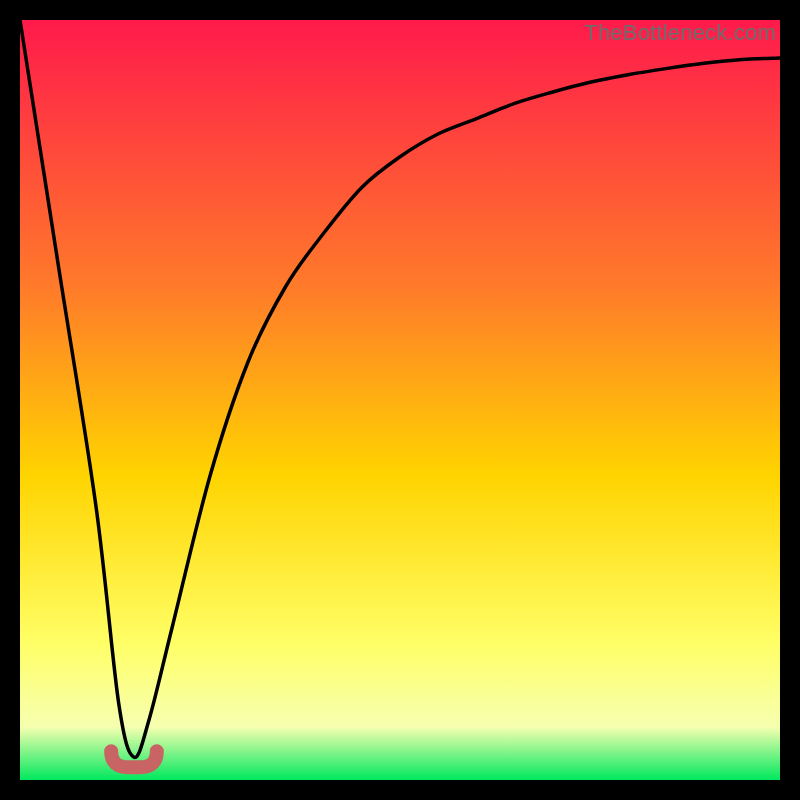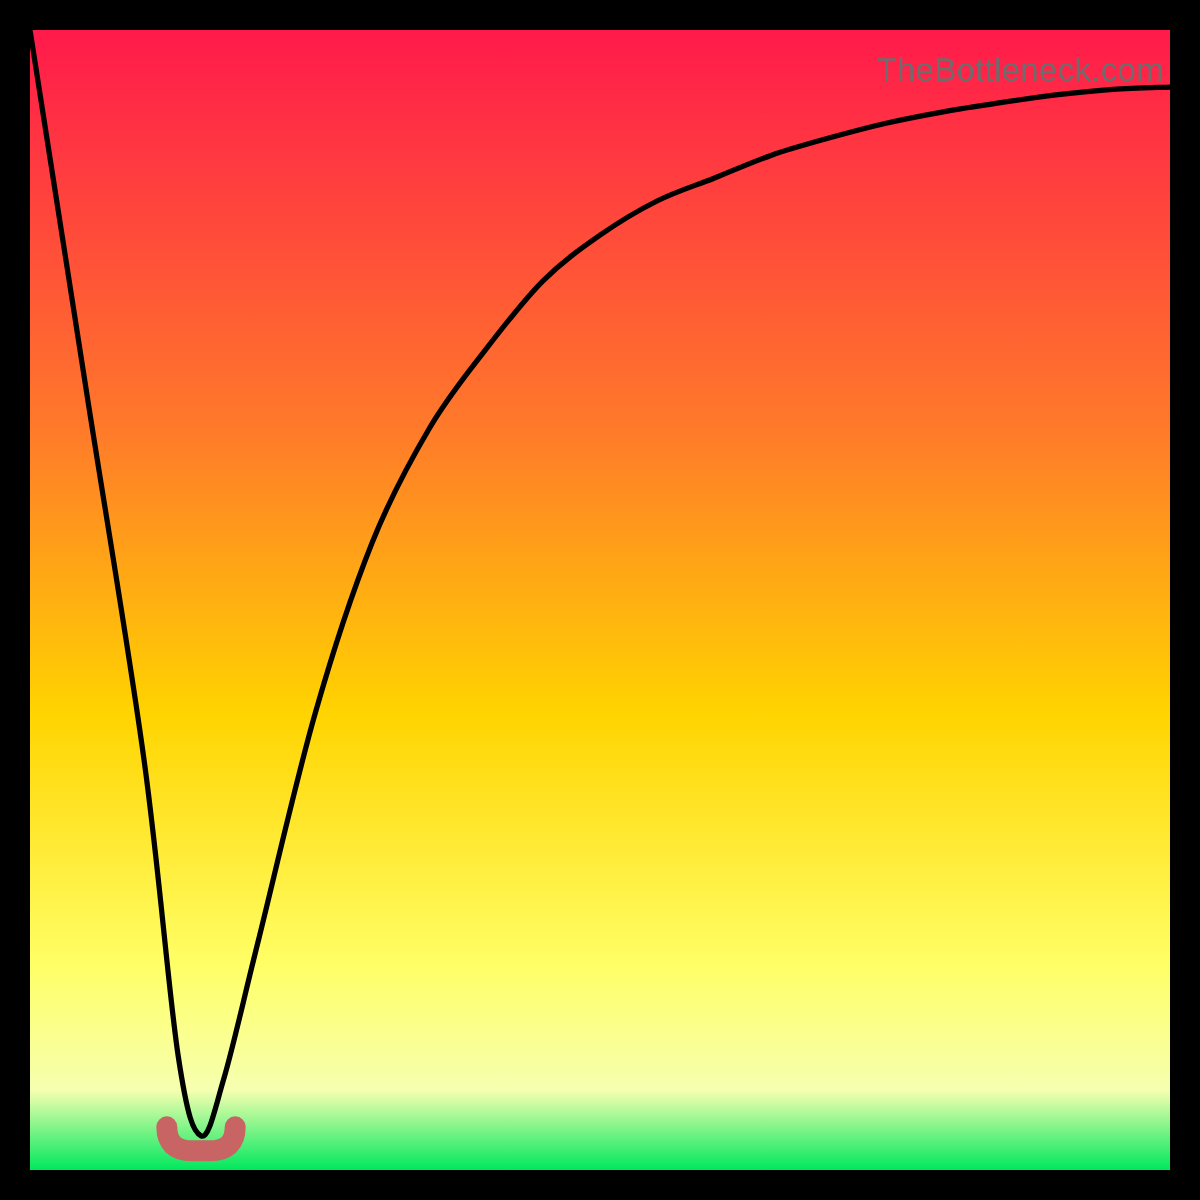--- a/index.html
+++ b/index.html
@@ -27,21 +27,20 @@
     height: 760px;
   }
   .watermark {
     position: absolute;
     top: 0px;
     right: 4px;
     color: #6d6d6d;
     font-size: 22px;
     font-weight: 500;
     letter-spacing: 0.2px;
-    margin-top: 14px;
   }
   svg { display: block; }
 </style>
 </head>
 <body>
 
 <div class="frame">
   <svg class="plot-area" width="760" height="760" viewBox="0 0 760 760">
     <defs>
       <linearGradient id="bg-grad" x1="0" y1="0" x2="0" y2="1">

